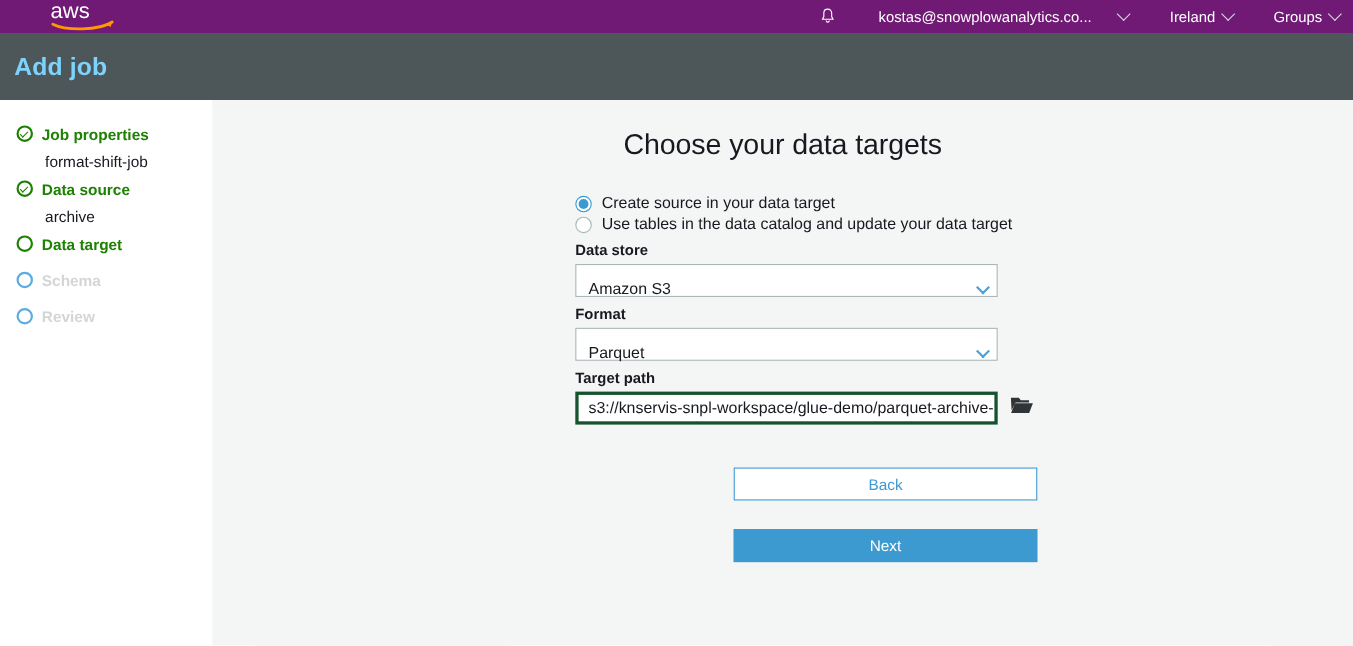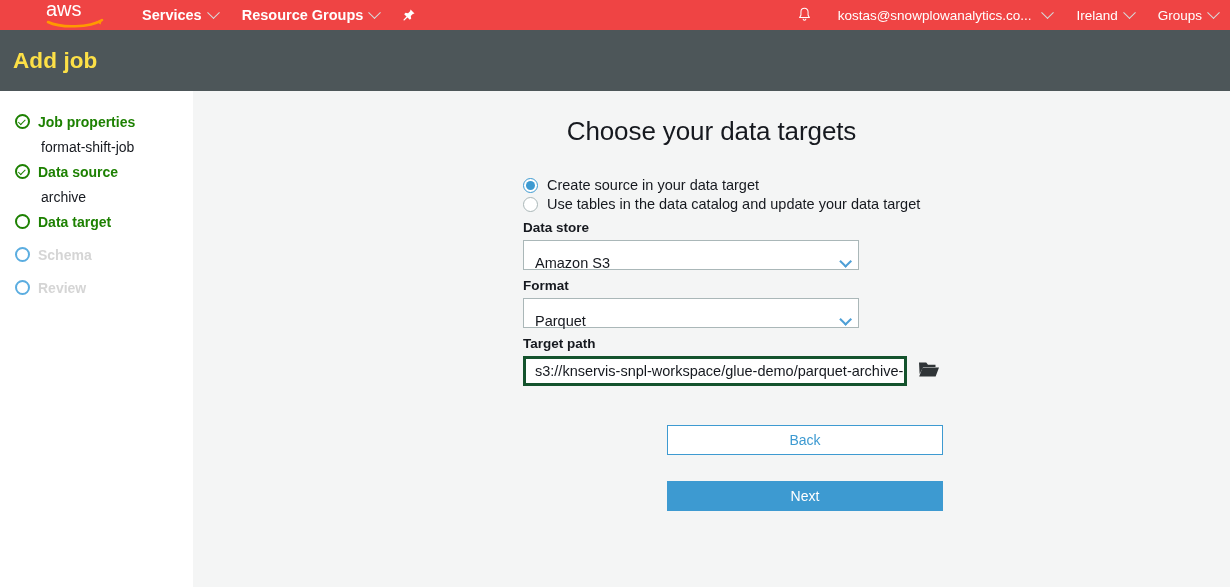--- a/index.html
+++ b/index.html
@@ -6,54 +6,54 @@
   html, body {
     width: 1230px; height: 587px;
     font-family: "Liberation Sans", sans-serif;
     background: #ffffff;
     overflow: hidden;
   }
 
   
   .navbar {
     height: 30px; width: 100%;
-    background: #ef4444;
+    background: #701a75;
     display: flex; align-items: center;
     color: #ffffff;
     position: relative;
   }
   .aws-logo {
     position: absolute; left: 46px; top: -4px;
     width: 62px; height: 34px;
   }
   .nav-item {
     display: flex; align-items: center; gap: 7px;
     height: 30px; padding: 0 12px;
     font-size: 14.5px; font-weight: bold; color: #ffffff;
     white-space: nowrap;
   }
   .nav-left { margin-left: 130px; display: flex; align-items: center; }
-  .nav-right { margin-left: auto; display: flex; align-items: center; }
+  .nav-right { margin-left: auto; display: flex; align-items: center; gap: 13px; }
   .nav-right .nav-item { font-weight: normal; font-size: 13.5px; }
   .caret {
     display: inline-block; width: 9px; height: 9px;
     border-right: 1.6px solid #d5dbdb; border-bottom: 1.6px solid #d5dbdb;
     transform: rotate(45deg) translate(-2px,-2px);
   }
   .pin-icon { padding: 0 10px; display: flex; align-items: center; }
   .bell-icon { padding: 0 14px; display: flex; align-items: center; }
 
   
   .titlebar {
     height: 61px; width: 100%;
     background: #4d5659;
     display: flex; align-items: center;
   }
   .titlebar h1 {
-    color: #fde047; font-size: 22.5px; font-weight: bold;
+    color: #7dd3fc; font-size: 22.5px; font-weight: bold;
     padding-left: 13px; letter-spacing: 0.1px;
   }
 
   
   .body-wrap { display: flex; height: 496px; width: 100%; }
 
   .sidebar {
     width: 193px; flex: 0 0 193px;
     background: #ffffff;
     padding-top: 18px;
@@ -112,21 +112,21 @@
     background: #3d9ad1;
   }
 
   .field-label {
     font-size: 13.5px; font-weight: bold; color: #16191f;
     margin-bottom: 5px;
   }
   .field-group { margin-top: 8px; }
 
   .select-box {
-    width: 336px; height: 30px;
+    width: 384px; height: 30px;
     background: #ffffff; border: 1px solid #aab7b8;
     display: flex; align-items: center; justify-content: space-between;
     padding: 16px 10px 0 11px;
     font-size: 14.5px; color: #16191f;
   }
   .chev-blue {
     width: 9px; height: 9px;
     border-right: 2px solid #4d9fd6; border-bottom: 2px solid #4d9fd6;
     transform: rotate(45deg) translateY(-3px);
   }
@@ -164,36 +164,20 @@
 <div class="navbar">
 
   <span class="aws-logo">
     <svg width="62" height="34" viewBox="0 0 62 34">
       <text x="0" y="20" font-family="Liberation Sans, sans-serif" font-size="20" font-weight="normal" fill="#ffffff">aws</text>
       <path d="M2 26 C14 32, 44 32, 56 24" stroke="#ff9900" stroke-width="2.6" fill="none" stroke-linecap="round"></path>
       <path d="M56 24 L50 25.5 L54.5 28.5 Z" fill="#ff9900"></path>
     </svg>
   </span>
 
-  <div class="nav-left">
-    <div class="nav-item">
-      <span>Services</span>
-      <span class="caret"></span>
-    </div>
-    <div class="nav-item">
-      <span>Resource Groups</span>
-      <span class="caret"></span>
-    </div>
-    <div class="pin-icon">
-      <svg width="15" height="15" viewBox="0 0 16 16">
-        <path d="M10.2 1.6 L14.4 5.8 L12.6 6.3 L10.4 8.5 L10.9 11.2 L9.4 12.6 L3.4 6.6 L4.8 5.1 L7.5 5.6 L9.7 3.4 Z" fill="#ffffff"></path>
-        <path d="M3.3 12.7 L6.4 9.6" stroke="#ffffff" stroke-width="1.4" stroke-linecap="round"></path>
-      </svg>
-    </div>
-  </div>
 
   <div class="nav-right">
     <div class="bell-icon">
       <svg width="15" height="16" viewBox="0 0 16 17">
         <path d="M8 1.4 C5.6 1.4 4.2 3 4.2 5.2 V8.6 L2.9 11.2 H13.1 L11.8 8.6 V5.2 C11.8 3 10.4 1.4 8 1.4 Z" fill="none" stroke="#ffffff" stroke-width="1.1"></path>
         <path d="M6.5 12.4 C6.5 13.4 7.1 14 8 14 C8.9 14 9.5 13.4 9.5 12.4" fill="none" stroke="#ffffff" stroke-width="1.1"></path>
       </svg>
     </div>
     <div class="nav-item">
       <span>kostas@snowplowanalytics.co...</span>

